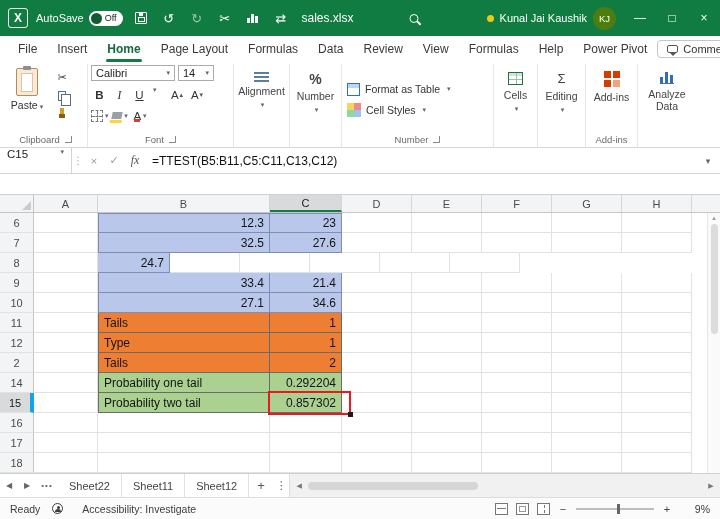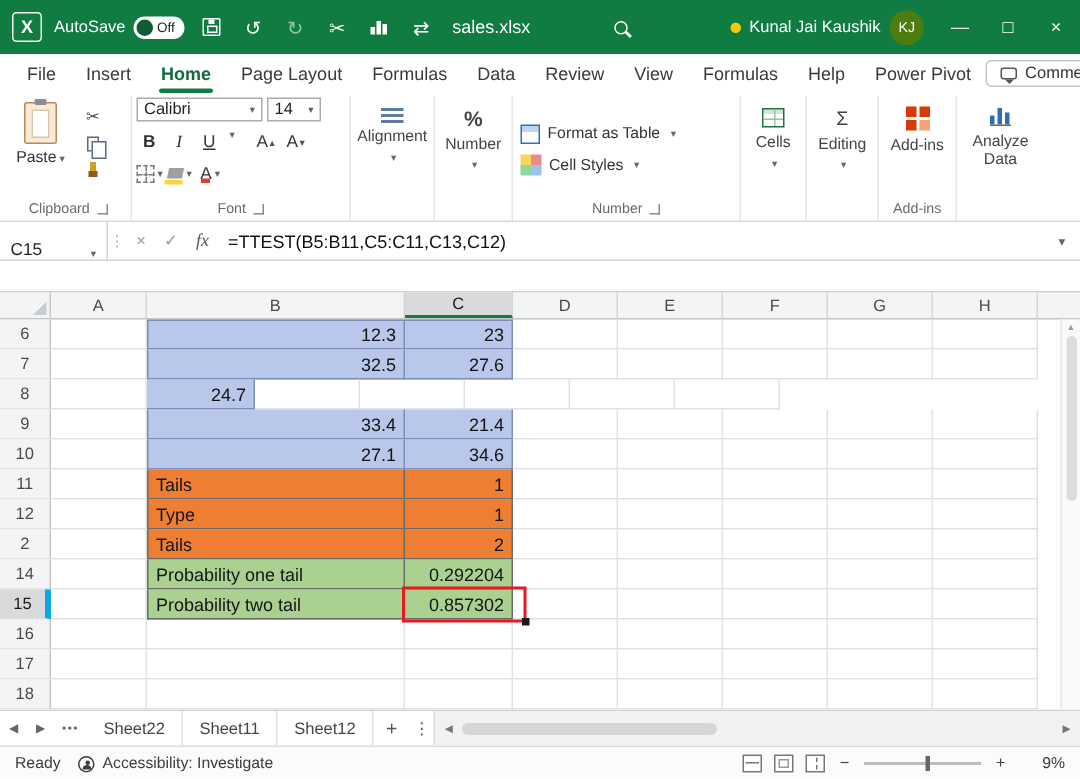--- a/index.html
+++ b/index.html
@@ -83,21 +83,21 @@
   .ic-cells{width:15px;height:13px;border:1px solid #1e7145;background:linear-gradient(#cfe7d4 0 3px,#fff 3px);position:relative}
   .ic-cells:before{content:"";position:absolute;left:0;right:0;top:6px;border-top:1px solid #9cbfa8}
   .ic-cells:after{content:"";position:absolute;top:0;bottom:0;left:7px;border-left:1px solid #9cbfa8}
   .ic-sigma{font-size:13px;color:#444;height:14px;line-height:14px}
   .ic-addins{width:7px;height:7px;background:#d83b01;box-shadow:9px 0 0 #d83b01,0 9px 0 #d83b01,9px 9px 0 #f3a377;margin:2px 9px 9px 0}
   .ic-analyze{width:14px;height:12px;background:linear-gradient(#2f6fb7,#2f6fb7) 0 100%/3px 6px no-repeat,linear-gradient(#2f6fb7,#2f6fb7) 5px 100%/3px 11px no-repeat,linear-gradient(#2f6fb7,#2f6fb7) 10px 100%/3px 8px no-repeat;border-bottom:1px solid #666}
   .biglabel{text-align:center;line-height:1.15;font-size:10.5px;color:#444}
 
   
   .fbar{height:26px;display:flex;align-items:center;border-bottom:1px solid #d4d4d4;flex:0 0 auto;background:#fff}
-  .namebox{width:72px;height:100%;border-right:1px solid #d4d4d4;display:flex;align-items:flex-end;justify-content:space-between;padding:0 7px;font-size:11.5px;color:#222}
+  .namebox{width:72px;height:100%;border-right:1px solid #d4d4d4;display:flex;align-items:flex-start;justify-content:space-between;padding:0 7px;font-size:11.5px;color:#222}
   .fb-dots{width:12px;text-align:center;color:#aaa;font-size:10px}
   .fb-ic{width:20px;text-align:center;color:#9a9a9a;font-size:11px}
   .fb-fx{width:22px;text-align:center;color:#555;font-size:12px;font-style:italic;font-family:"Liberation Serif",serif}
   .fb-input{flex:1;font-size:12px;color:#111;padding-left:6px;white-space:nowrap;overflow:hidden}
   .fb-exp{width:24px;color:#666;text-align:center;font-size:9px}
   .prebar{height:20px;background:#fff;flex:0 0 auto}
 
   
   .grid{flex:1;position:relative;overflow:hidden;background:#fff;display:flex;flex-direction:column}
   .colheads{display:flex;height:19px;border-top:1px solid #d0d0d0;border-bottom:1px solid #c6c6c6;background:#f2f4f6;flex:0 0 auto}
@@ -135,21 +135,21 @@
   .stab.active{background:#fff;color:#0e6b3a;font-weight:bold;box-shadow:inset 0 -2px 0 #107c41}
   .saddy{width:24px;text-align:center;font-size:13px;color:#555}
   .smore{width:16px;text-align:center;font-size:11px;color:#555}
   .hscroll{flex:1;height:100%;display:flex;align-items:center;background:#f1f1f1;border-left:1px solid #dedede;padding:0 3px;gap:3px}
   .harrow{font-size:7px;color:#777;width:12px;text-align:center}
   .hthumb{height:8px;width:170px;background:#d6d6d6;border-radius:4px}
   .htrack{flex:1}
 
   
   .statusbar{height:22px;background:#fbfbfb;border-top:1px solid #dcdcdc;display:flex;align-items:center;font-size:10.5px;color:#3c3c3c;padding:0 10px;gap:12px;flex:0 0 auto}
-  .acc{display:flex;align-items:flex-end;gap:5px}
+  .acc{display:flex;align-items:flex-start;gap:19px}
   .ic-person{width:11px;height:11px;border:1px solid #3c3c3c;border-radius:50%;position:relative;display:inline-block}
   .ic-person:before{content:"";position:absolute;left:3.5px;top:2px;width:3px;height:3px;border-radius:50%;background:#3c3c3c}
   .ic-person:after{content:"";position:absolute;left:2px;bottom:1px;width:6px;height:3px;border-radius:3px 3px 0 0;background:#3c3c3c}
   .sb-right{margin-left:auto;display:flex;align-items:center;gap:8px}
   .vi{width:13px;height:12px;border:1px solid #777;display:inline-block;position:relative;background:#fff}
   .vi-normal:after{content:"";position:absolute;left:1px;right:1px;top:4px;border-top:1px solid #777}
   .vi-layout:after{content:"";position:absolute;left:2px;right:2px;top:2px;bottom:2px;border:1px solid #999}
   .vi-break:after{content:"";position:absolute;top:1px;bottom:1px;left:6px;border-left:1px dashed #777}
   .zbtn{font-size:11px;color:#444;width:10px;text-align:center}
   .ztrack{width:78px;height:2px;background:#bdbdbd;position:relative;display:inline-block}

